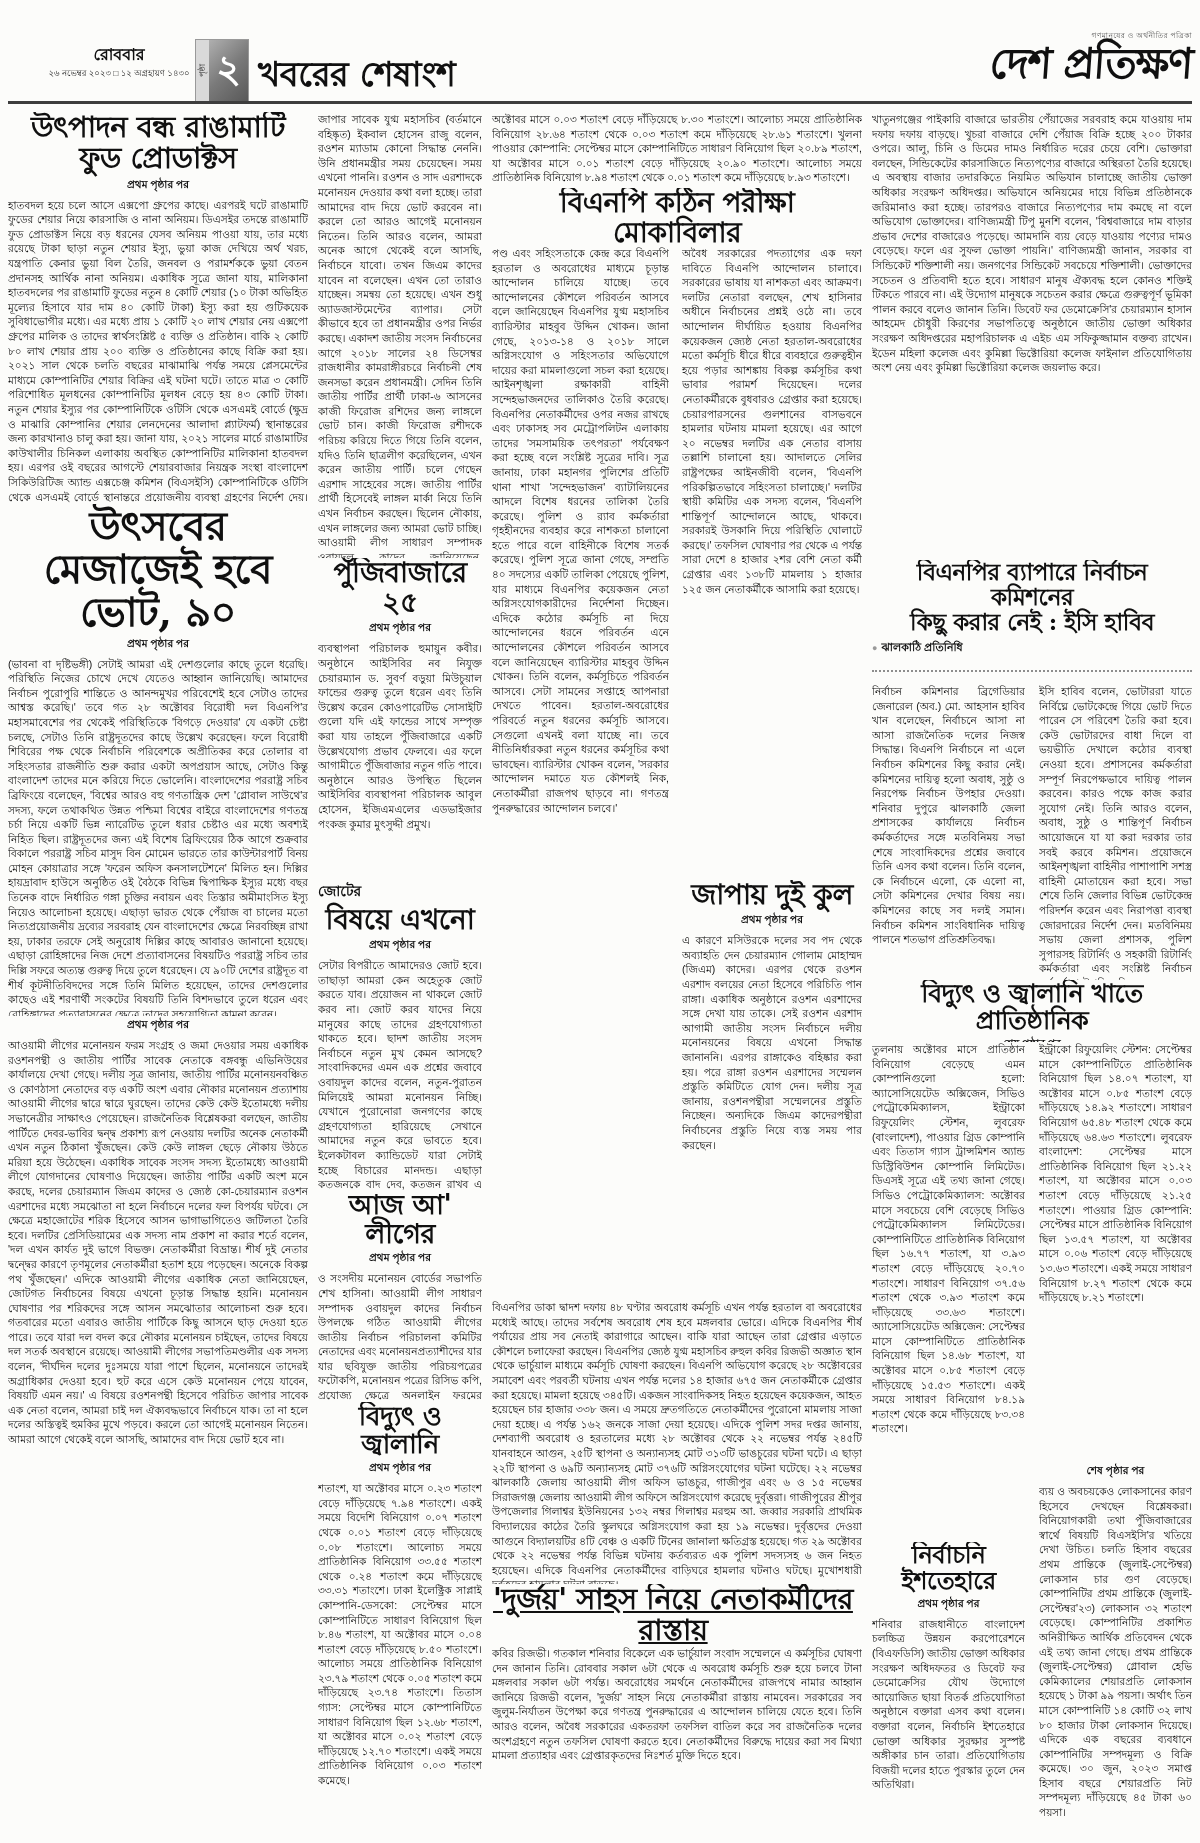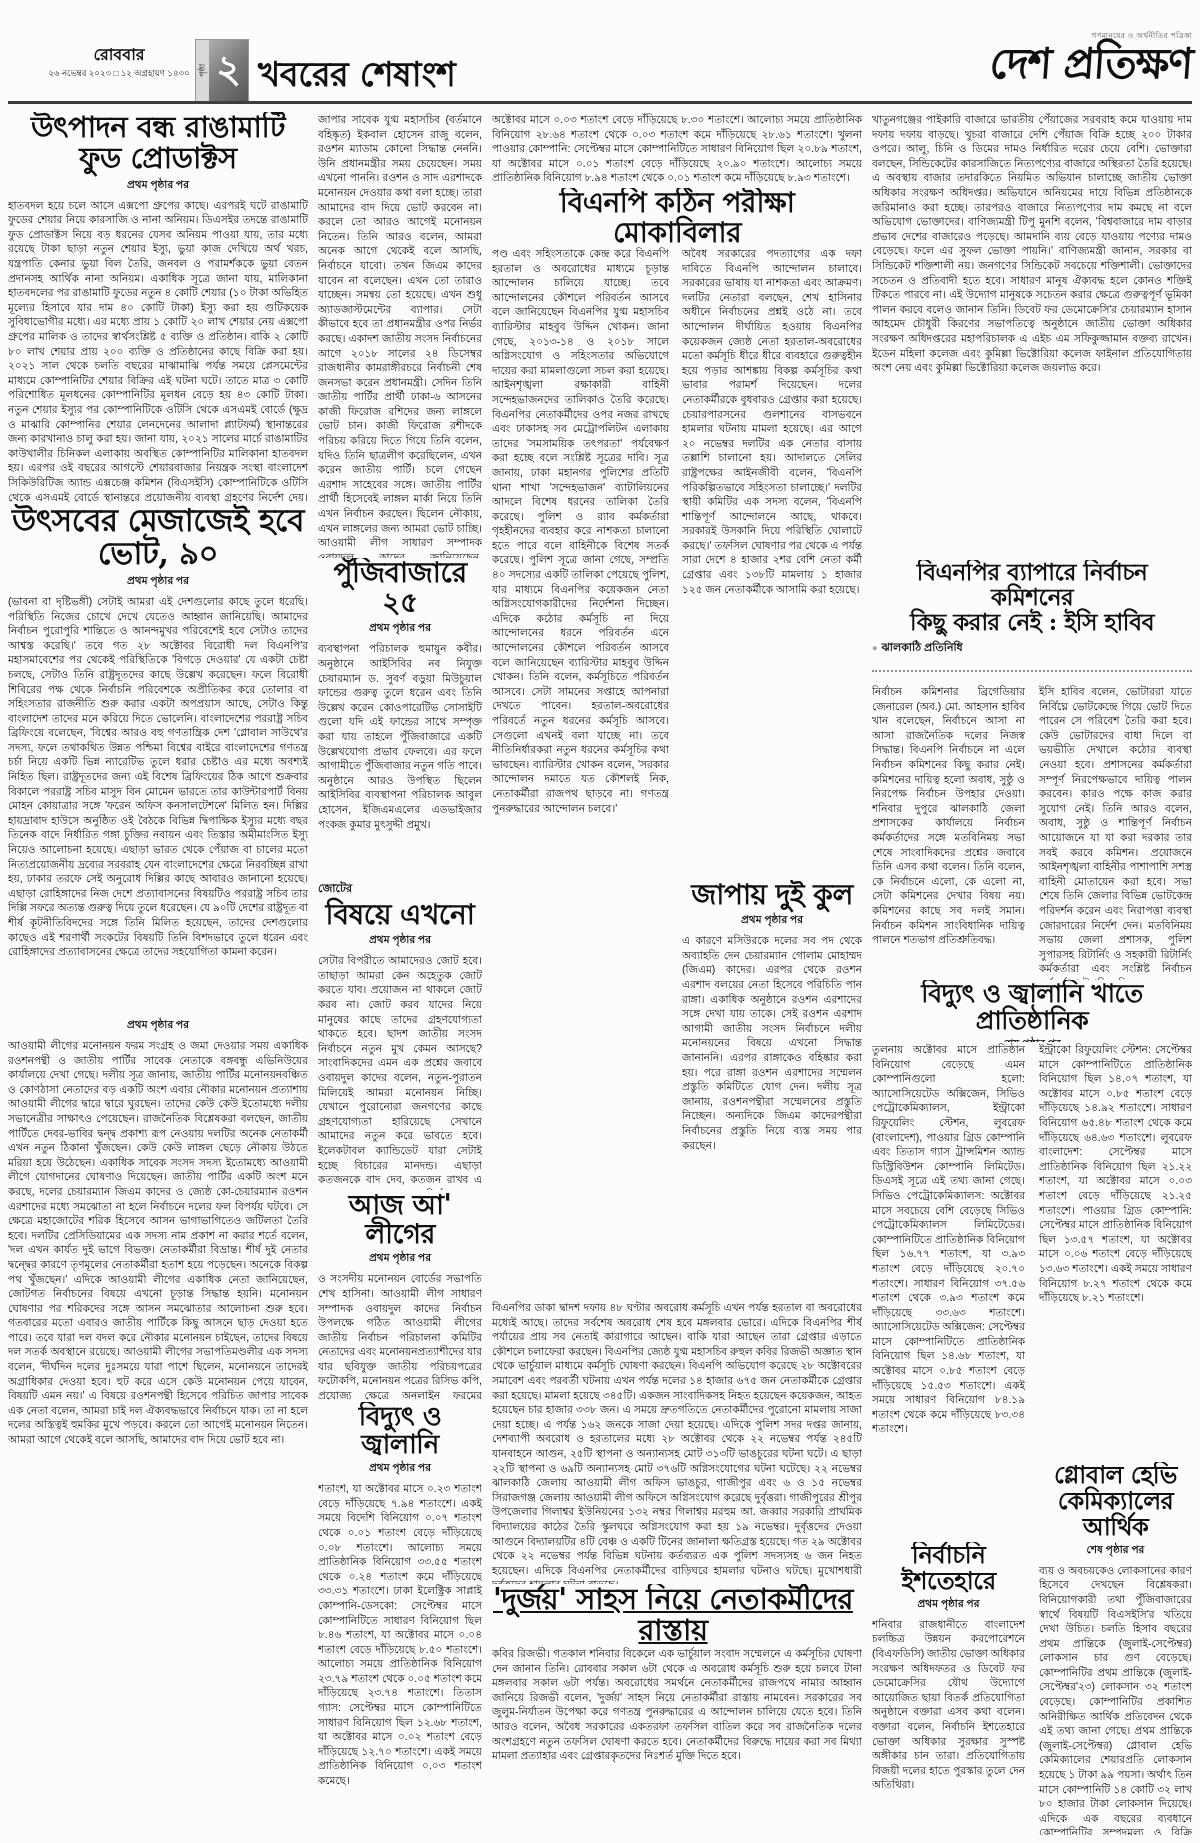--- a/index.html
+++ b/index.html
@@ -24,23 +24,23 @@
   .mast-tag{font-size:7.5px;color:#555;letter-spacing:.4px;text-align:right;}
   .mast-name{font-size:42px;font-weight:900;line-height:1.05;letter-spacing:-1.5px;
     font-family:"DejaVu Serif",serif;transform:skewX(-4deg);transform-origin:right;}
   .header-rule{position:absolute;left:8px;right:8px;top:101px;height:3px;background:#3d3d3d;}
 
   
   .region{position:absolute;overflow:hidden;}
   .art-head{font-family:"DejaVu Serif",serif;font-weight:bold;text-align:center;line-height:1.08;
     margin:0 0 2px;letter-spacing:-0.5px;}
   .h23{font-size:23px}.h24{font-size:24px}.h25{font-size:25px}.h26{font-size:26px}
-  .h27{font-size:27px}.h28{font-size:28px}.h29{font-size:29px}.h31{font-size:31px}
+  .h27{font-size:27px}.h28{font-size:28px}.h29{font-size:29px}.h31{font-size:40px}
   .cont{text-align:center;font-size:10.5px;font-weight:bold;margin:1px 0 4px;}
-  .kicker{font-size:11px;font-weight:bold;margin:0 0 1px;}
+  .kicker{font-size:14px;font-weight:bold;margin:0 0 1px;}
   .art-body{font-size:10.5px;line-height:1.39;text-align:justify;text-justify:inter-word;}
   .byline{font-size:11px;font-weight:bold;margin:5px 0 12px;text-align:left;}
   .byline .bullet{color:#9a9a9a;font-size:9px;margin-right:4px;}
   .dotrule{border-top:2px dotted #8d8d8d;margin:4px 0 0;height:0;}
 </style>
 </head>
 <body>
 
 <div class="date-block">
   <div class="head-day">রোববার</div>
@@ -177,16 +177,15 @@
   <div class="art-body">ইন্ট্রাকো রিফুয়েলিং স্টেশন: সেপ্টেম্বর মাসে কোম্পানিটিতে প্রাতিষ্ঠানিক বিনিয়োগ ছিল ১৪.০৭ শতাংশ, যা অক্টোবর মাসে ০.৮৫ শতাংশ বেড়ে দাঁড়িয়েছে ১৪.৯২ শতাংশে। সাধারণ বিনিয়োগ ৬৫.৪৮ শতাংশ থেকে কমে দাঁড়িয়েছে ৬৪.৬৩ শতাংশে। লুবরেফ বাংলাদেশ: সেপ্টেম্বর মাসে প্রাতিষ্ঠানিক বিনিয়োগ ছিল ২১.২২ শতাংশ, যা অক্টোবর মাসে ০.০৩ শতাংশ বেড়ে দাঁড়িয়েছে ২১.২৫ শতাংশে। পাওয়ার গ্রিড কোম্পানি: সেপ্টেম্বর মাসে প্রাতিষ্ঠানিক বিনিয়োগ ছিল ১৩.৫৭ শতাংশ, যা অক্টোবর মাসে ০.০৬ শতাংশ বেড়ে দাঁড়িয়েছে ১৩.৬৩ শতাংশে। একই সময়ে সাধারণ বিনিয়োগ ৮.২৭ শতাংশ থেকে কমে দাঁড়িয়েছে ৮.২১ শতাংশে।</div>
 </div>
 
 <div class="region" style="left:872px;top:1542px;width:153px;height:293px;">
   <h2 class="art-head h24">নির্বাচনি ইশতেহারে</h2>
   <div class="cont">প্রথম পৃষ্ঠার পর</div>
   <div class="art-body">শনিবার রাজধানীতে বাংলাদেশ চলচ্চিত্র উন্নয়ন করপোরেশনে (বিএফডিসি) জাতীয় ভোক্তা অধিকার সংরক্ষণ অধিদফতর ও ডিবেট ফর ডেমোক্রেসির যৌথ উদ্যোগে আয়োজিত ছায়া বিতর্ক প্রতিযোগিতা অনুষ্ঠানে বক্তারা এসব কথা বলেন। বক্তারা বলেন, নির্বাচনি ইশতেহারে ভোক্তা অধিকার সুরক্ষার সুস্পষ্ট অঙ্গীকার চান তারা। প্রতিযোগিতায় বিজয়ী দলের হাতে পুরস্কার তুলে দেন অতিথিরা।</div>
 </div>
 
 <div class="region" style="left:1039px;top:1462px;width:153px;height:373px;">
-  <h2 class="art-head h24">গ্লোবাল হেভি কেমিক্যালের আর্থিক</h2>
   <div class="cont">শেষ পৃষ্ঠার পর</div>
   <div class="art-body">ব্যয় ও অবচয়কেও লোকসানের কারণ হিসেবে দেখছেন বিশ্লেষকরা। বিনিয়োগকারী তথা পুঁজিবাজারের স্বার্থে বিষয়টি বিএসইসি'র খতিয়ে দেখা উচিত। চলতি হিসাব বছরের প্রথম প্রান্তিকে (জুলাই-সেপ্টেম্বর) লোকসান চার গুণ বেড়েছে। কোম্পানিটির প্রথম প্রান্তিকে (জুলাই-সেপ্টেম্বর'২৩) লোকসান ৩২ শতাংশ বেড়েছে। কোম্পানিটির প্রকাশিত অনিরীক্ষিত আর্থিক প্রতিবেদন থেকে এই তথ্য জানা গেছে। প্রথম প্রান্তিকে (জুলাই-সেপ্টেম্বর) গ্লোবাল হেভি কেমিক্যালের শেয়ারপ্রতি লোকসান হয়েছে ১ টাকা ৯৯ পয়সা। অর্থাৎ তিন মাসে কোম্পানিটি ১৪ কোটি ৩২ লাখ ৮০ হাজার টাকা লোকসান দিয়েছে। এদিকে এক বছরের ব্যবধানে কোম্পানিটির সম্পদমূল্য ও বিক্রি কমেছে। ৩০ জুন, ২০২৩ সমাপ্ত হিসাব বছরে শেয়ারপ্রতি নিট সম্পদমূল্য দাঁড়িয়েছে ৪৫ টাকা ৬০ পয়সা।</div>
 </div>
 
 </body></html>

